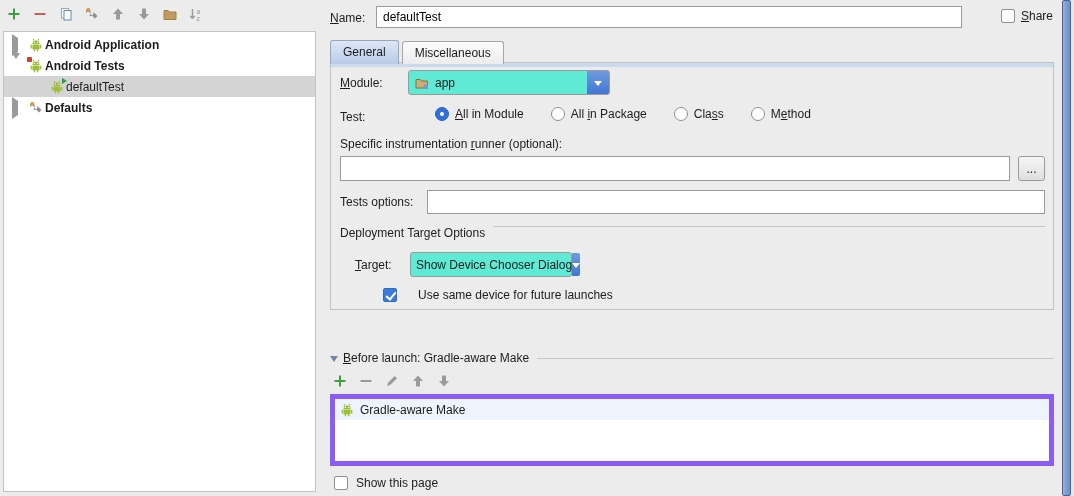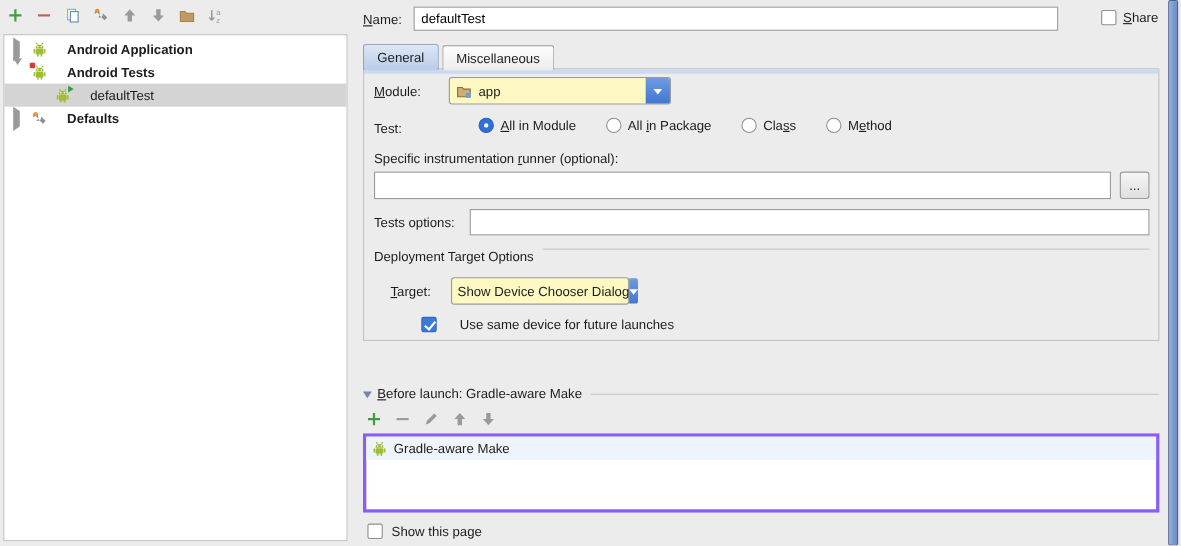--- a/index.html
+++ b/index.html
@@ -11,21 +11,21 @@
   .abs{position:absolute}
   u{text-decoration:underline}
   .icon16{width:16px;height:16px;display:inline-block;vertical-align:middle;position:relative}
   .icon16 svg{width:16px;height:16px;display:block}
 
   
   .lp-toolbar{left:6px;top:6px;display:flex;gap:10px;align-items:center}
   .tree-panel{left:3px;top:31px;width:313px;height:461px;background:#fff;border:1px solid #c3c3c3;box-sizing:border-box}
   .tree-row{position:relative;height:21px;display:flex;align-items:center}
   .tree-row.selected{background:#d4d4d4}
-  .tree-row .lbl{margin-left:17px;white-space:nowrap}
+  .tree-row .lbl{margin-left:1px;white-space:nowrap}
   .tree-row .bold{font-weight:bold}
   .tw{display:inline-block;margin-left:8px;width:9px}
   .tw-collapsed{width:0;height:0;border-left:6px solid #9a9a9a;border-top:4px solid transparent;border-bottom:4px solid transparent}
   .tw-expanded{width:0;height:0;border-top:6px solid #9a9a9a;border-left:4px solid transparent;border-right:4px solid transparent}
   .badge-red{position:absolute;left:-1px;top:-1px;width:5px;height:5px;background:#d23f31;border-radius:1px}
   .badge-run{position:absolute;right:-2px;top:-1px;width:0;height:0;border-left:5px solid #2e9e3a;border-top:3px solid transparent;border-bottom:3px solid transparent}
 
   
   .name-label{left:330px;top:11px}
   .name-input{left:376px;top:6px;width:586px;height:22px;border:1px solid #9a9a9a;background:#fff;
@@ -42,37 +42,37 @@
 
   
   .tabs{left:330px;top:40px;display:flex;align-items:flex-end}
   .tab{height:22px;line-height:22px;padding:0 12px;border:1px solid #a6a6a6;border-bottom:none;
        border-radius:3px 3px 0 0;margin-right:3px;background:linear-gradient(#fdfdfd,#ececec);position:relative;z-index:2}
   .tab.active{background:linear-gradient(#dde7f5,#b9cbe8);border-color:#93a6c3;height:23px}
   .panel{left:330px;top:62px;width:724px;height:248px;border:1px solid #c3c3c3;background:#ececec;box-sizing:border-box}
   .panel::before{content:"";position:absolute;left:0;right:0;top:0;height:4px;background:#ccdaf0}
 
   
-  .combo{position:absolute;display:flex;align-items:stretch;background:#fef9c3;border:1px solid #9a9a9a;border-radius:3px;box-sizing:border-box}
+  .combo{position:absolute;display:flex;align-items:stretch;background:#5eead4;border:1px solid #9a9a9a;border-radius:3px;box-sizing:border-box}
   .combo .val{flex:1;display:flex;align-items:center;gap:5px;padding-left:5px;white-space:nowrap}
   .combo .arrow{width:22px;background:linear-gradient(#6f9be0,#4176d2);border-radius:0 2px 2px 0;display:flex;align-items:center;justify-content:center}
   .combo .arrow i{width:0;height:0;border:4px solid transparent;border-top:5px solid #fff;margin-top:5px}
 
   .fld{border:1px solid #9a9a9a;background:#fff;font-family:inherit;font-size:12px;padding:0 5px;box-sizing:border-box}
   .browse-btn{border:1px solid #9a9a9a;background:linear-gradient(#f6f6f6,#dfdfdf);border-radius:3px;
     font-size:12px;display:flex;align-items:center;justify-content:center;box-sizing:border-box}
 
   .group-head{display:flex;align-items:flex-start;white-space:nowrap}
   .group-head .rule{flex:1;border-top:1px solid #c6c6c6;margin-left:8px}
 
   
   .bl-head{left:330px;top:351px;width:724px;display:flex;align-items:center;white-space:nowrap}
   .bl-tri{width:0;height:0;border-top:6px solid #7286a5;border-left:4px solid transparent;border-right:4px solid transparent;margin-right:5px;margin-top:2px}
   .bl-toolbar{left:332px;top:373px;display:flex;gap:10px;align-items:center}
-  .bl-list{left:330px;top:394px;width:724px;height:72px;background:#fff;border:3px solid #8b5cf6;box-sizing:border-box}
+  .bl-list{left:330px;top:394px;width:724px;height:72px;background:#fff;border:5px solid #8b5cf6;box-sizing:border-box}
   .bl-row{height:21px;display:flex;align-items:center;background:#eef4fc;padding-left:4px;gap:5px}
   .show-page{left:334px;top:476px;display:flex;align-items:center;gap:8px}
 
   
   .vscroll{right:1px;top:0;width:11px;height:496px;background:#e6e6e6}
   .vscroll .thumb{position:absolute;left:0;top:0;width:9px;height:496px;border:1px solid #4c6391;
     background:linear-gradient(90deg,#9db3da,#7d9cd0 45%,#6f90c5);box-sizing:border-box;border-radius:2px}
 
   .dim{color:#9a9a9a}
   .green{color:#3f9e3f}

